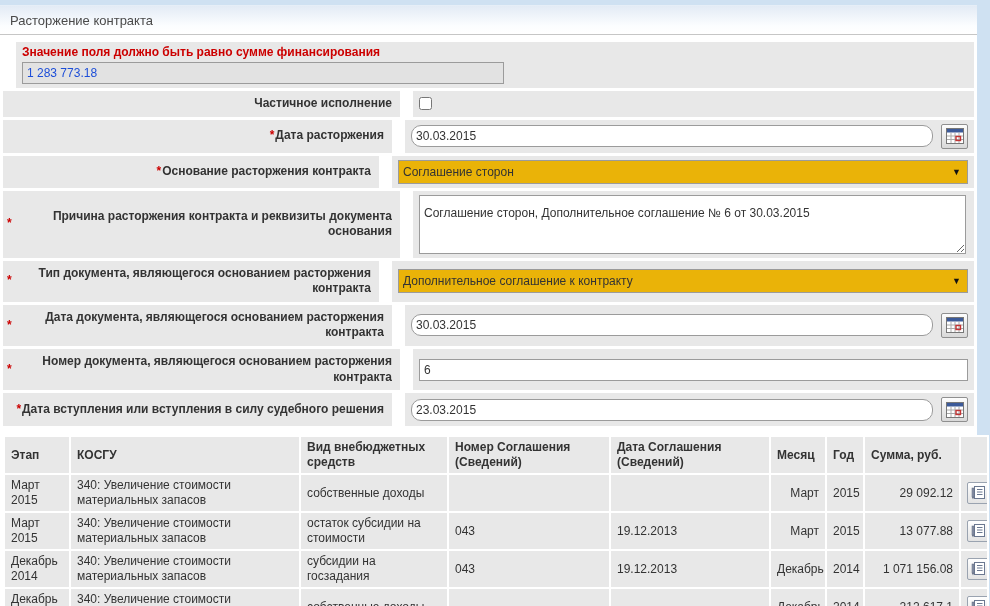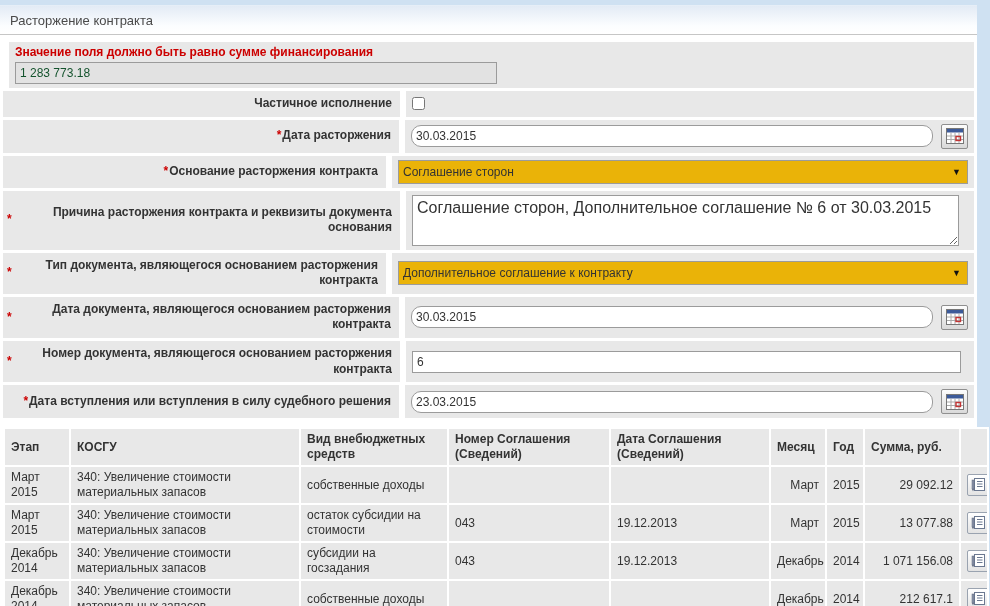--- a/index.html
+++ b/index.html
@@ -38,38 +38,38 @@
     align-items: center;
     justify-content: flex-end;
     text-align: right;
     font-weight: bold;
     color: #333;
     line-height: 1.3;
   }
   .ctrl-cell {
     flex: 1;
     background: #e8e8e8;
-    margin-left: 6px;
+    margin-left: 13px;
     padding: 4px 6px;
     display: flex;
     align-items: center;
   }
   .ctrl-col { flex-direction: column; align-items: flex-start; padding-top: 2px; }
   .req { color: #cc0000; font-weight: bold; margin-right: 1px; }
   .error-msg { color: #cc0000; font-weight: bold; margin: 1px 0 3px 0; }
   input[type="text"] {
     font-family: "Liberation Sans", "DejaVu Sans", sans-serif;
     font-size: 12px;
     color: #333;
     border: 1px solid #9b9b9b;
     background: #ffffff;
     height: 22px;
     padding: 2px 4px;
   }
-  input.disabled-input { background: #e2e2e2; color: #14532d; }
+  input.disabled-input { background: #e2e2e2; color: #1d4ed8; }
   .w-paid { width: 482px; }
   .w-date { width: 522px; border-radius: 10px; }
   .w-num  { width: 549px; }
   .date-wrap { display: flex; align-items: center; width: 100%; }
   .cal-btn {
     margin-left: 8px;
     width: 27px; height: 25px;
     border: 1px solid #8f8f8f;
     background: linear-gradient(#fdfdfd, #d9d9d9);
     border-radius: 2px;
@@ -91,27 +91,27 @@
     height: 24px;
     padding: 2px 20px 2px 4px;
     border-radius: 0;
   }
   .dd-arrow {
     position: absolute; right: 7px; top: 7px;
     font-size: 9px; color: #111; pointer-events: none;
   }
   textarea {
     font-family: "Liberation Sans", "DejaVu Sans", sans-serif;
-    font-size: 16px;
+    font-size: 12px;
     color: #333;
     border: 1px solid #9b9b9b;
     background: #ffffff;
     width: 547px;
-    height: 51px;
-    padding: 3px 4px;
+    height: 59px;
+    padding: 10px 4px;
     resize: both;
   }
   input[type="checkbox"] { margin: 1px 0; width: 13px; height: 13px; }
 
   .grid-table-wrap { margin-top: 9px; }
   table.grid {
     border-collapse: separate;
     border-spacing: 2px;
     width: 974px;
     table-layout: fixed;

